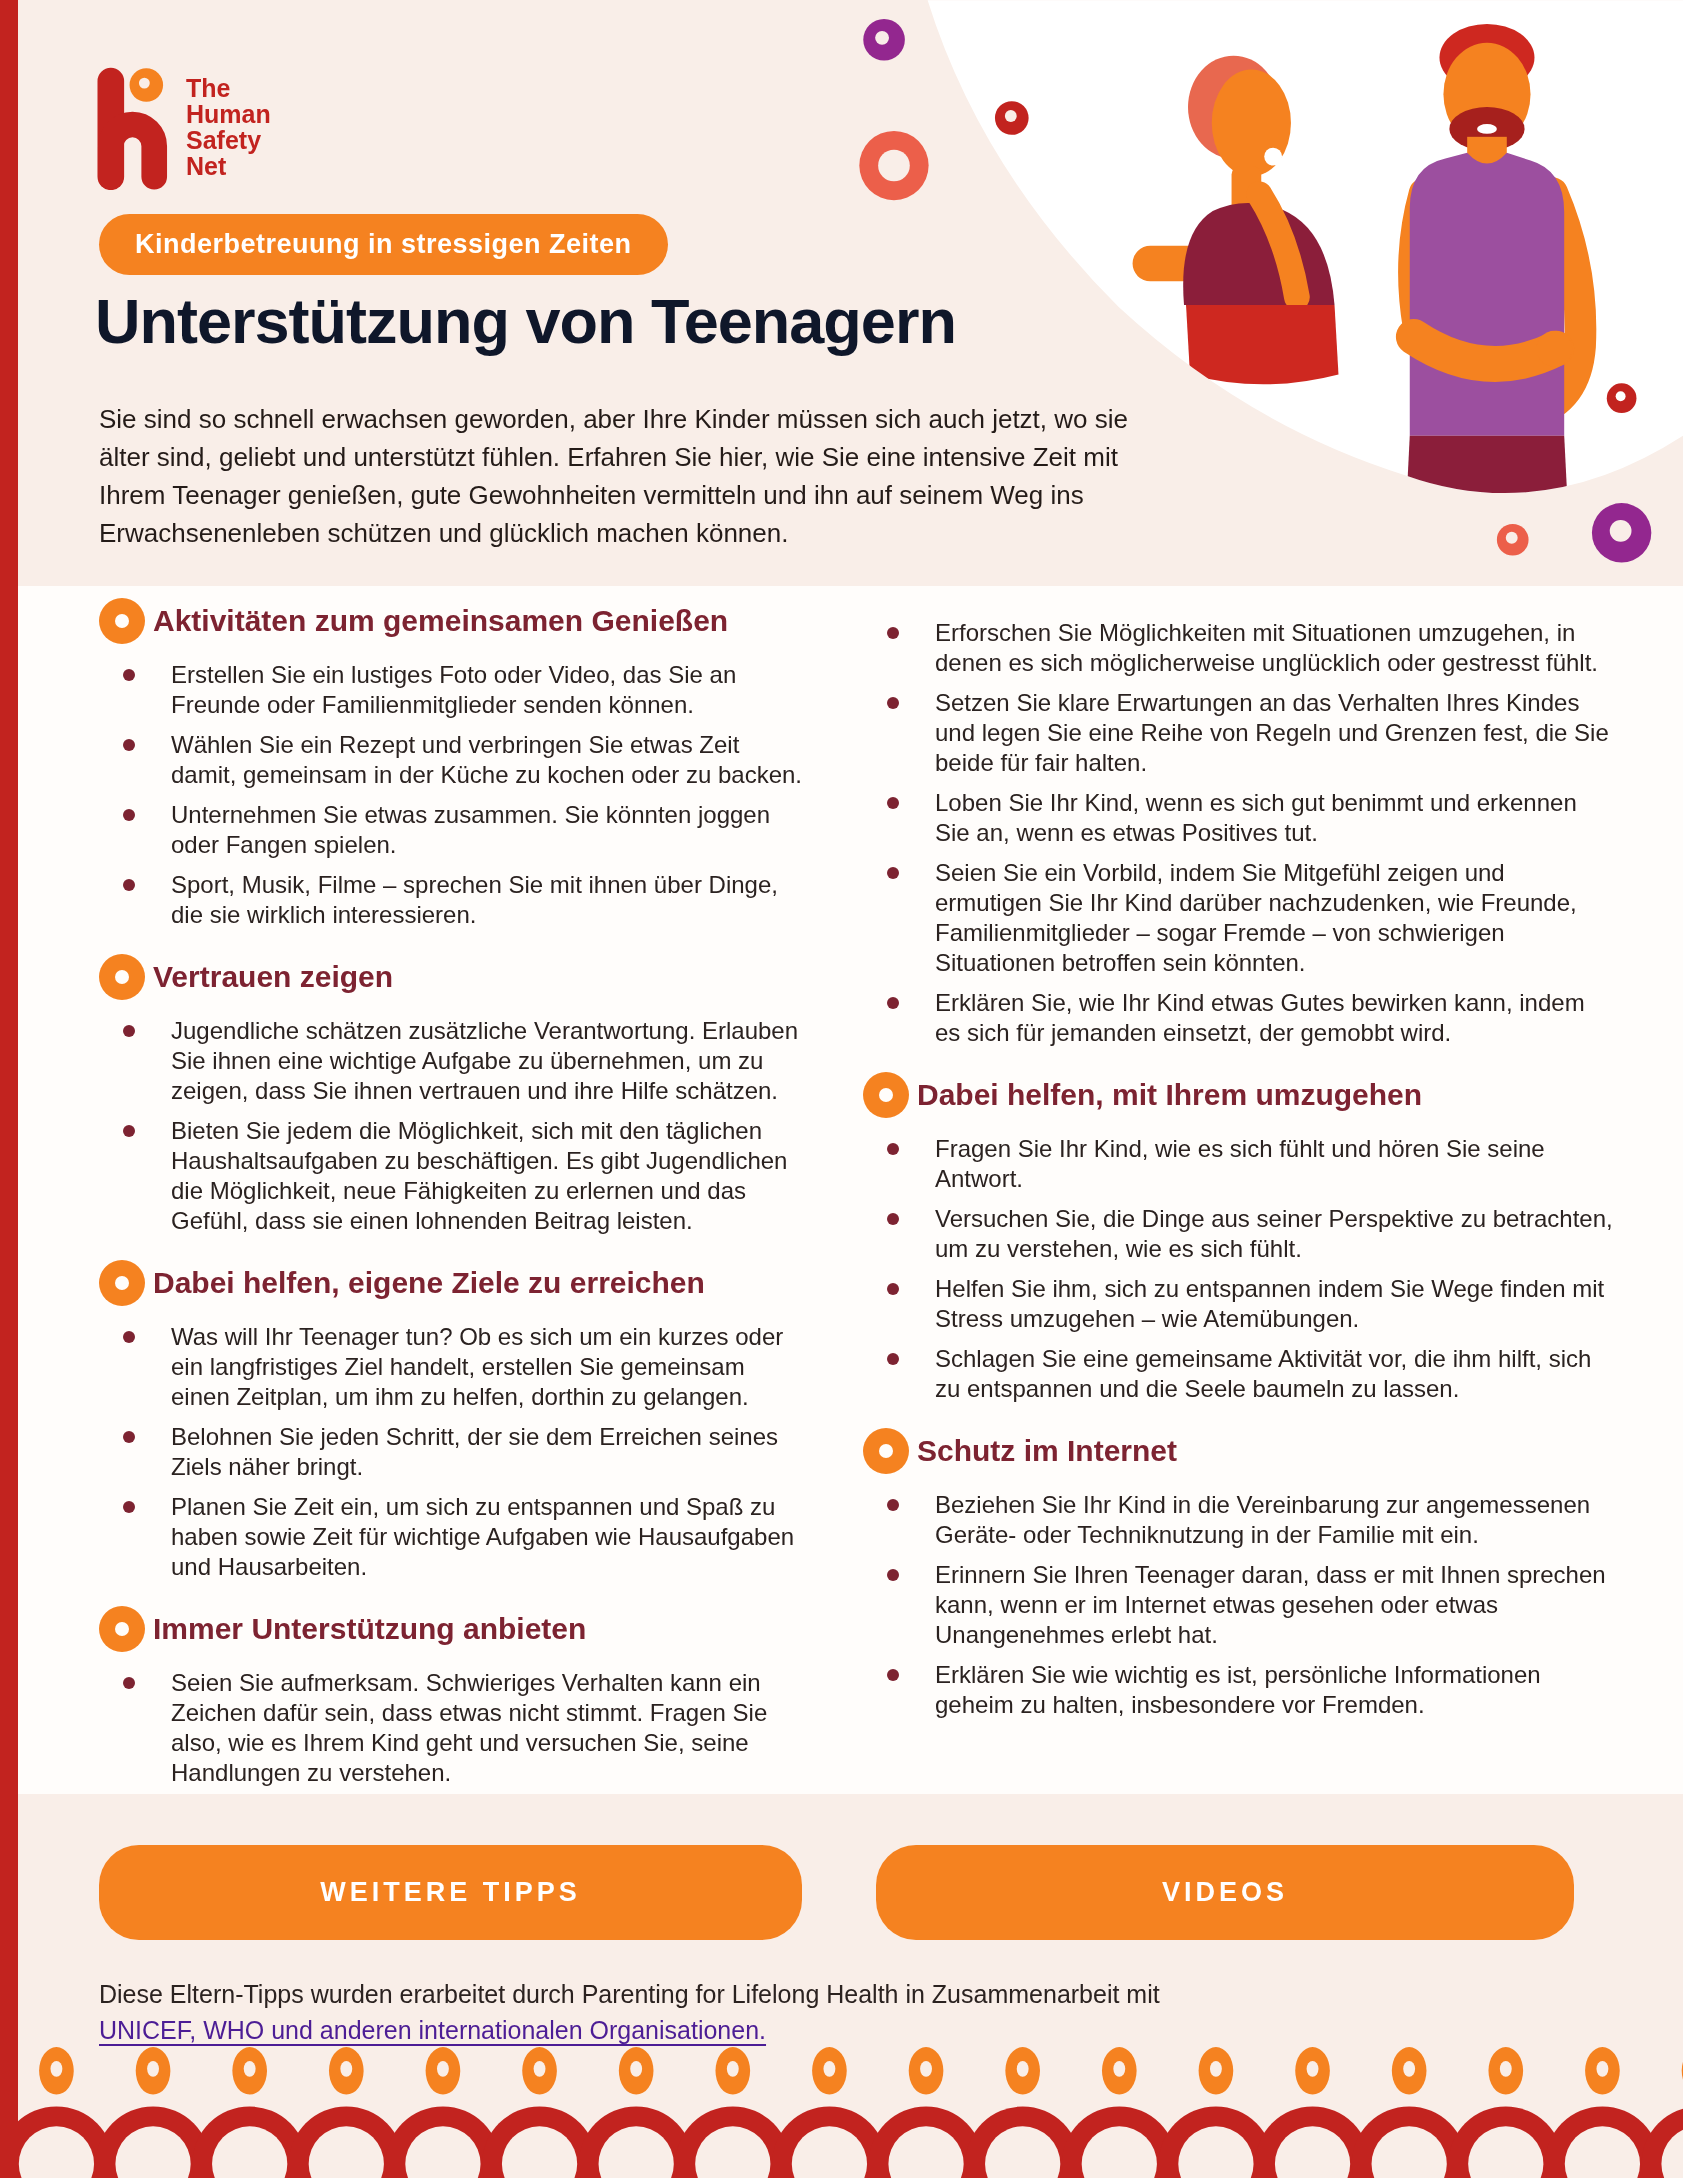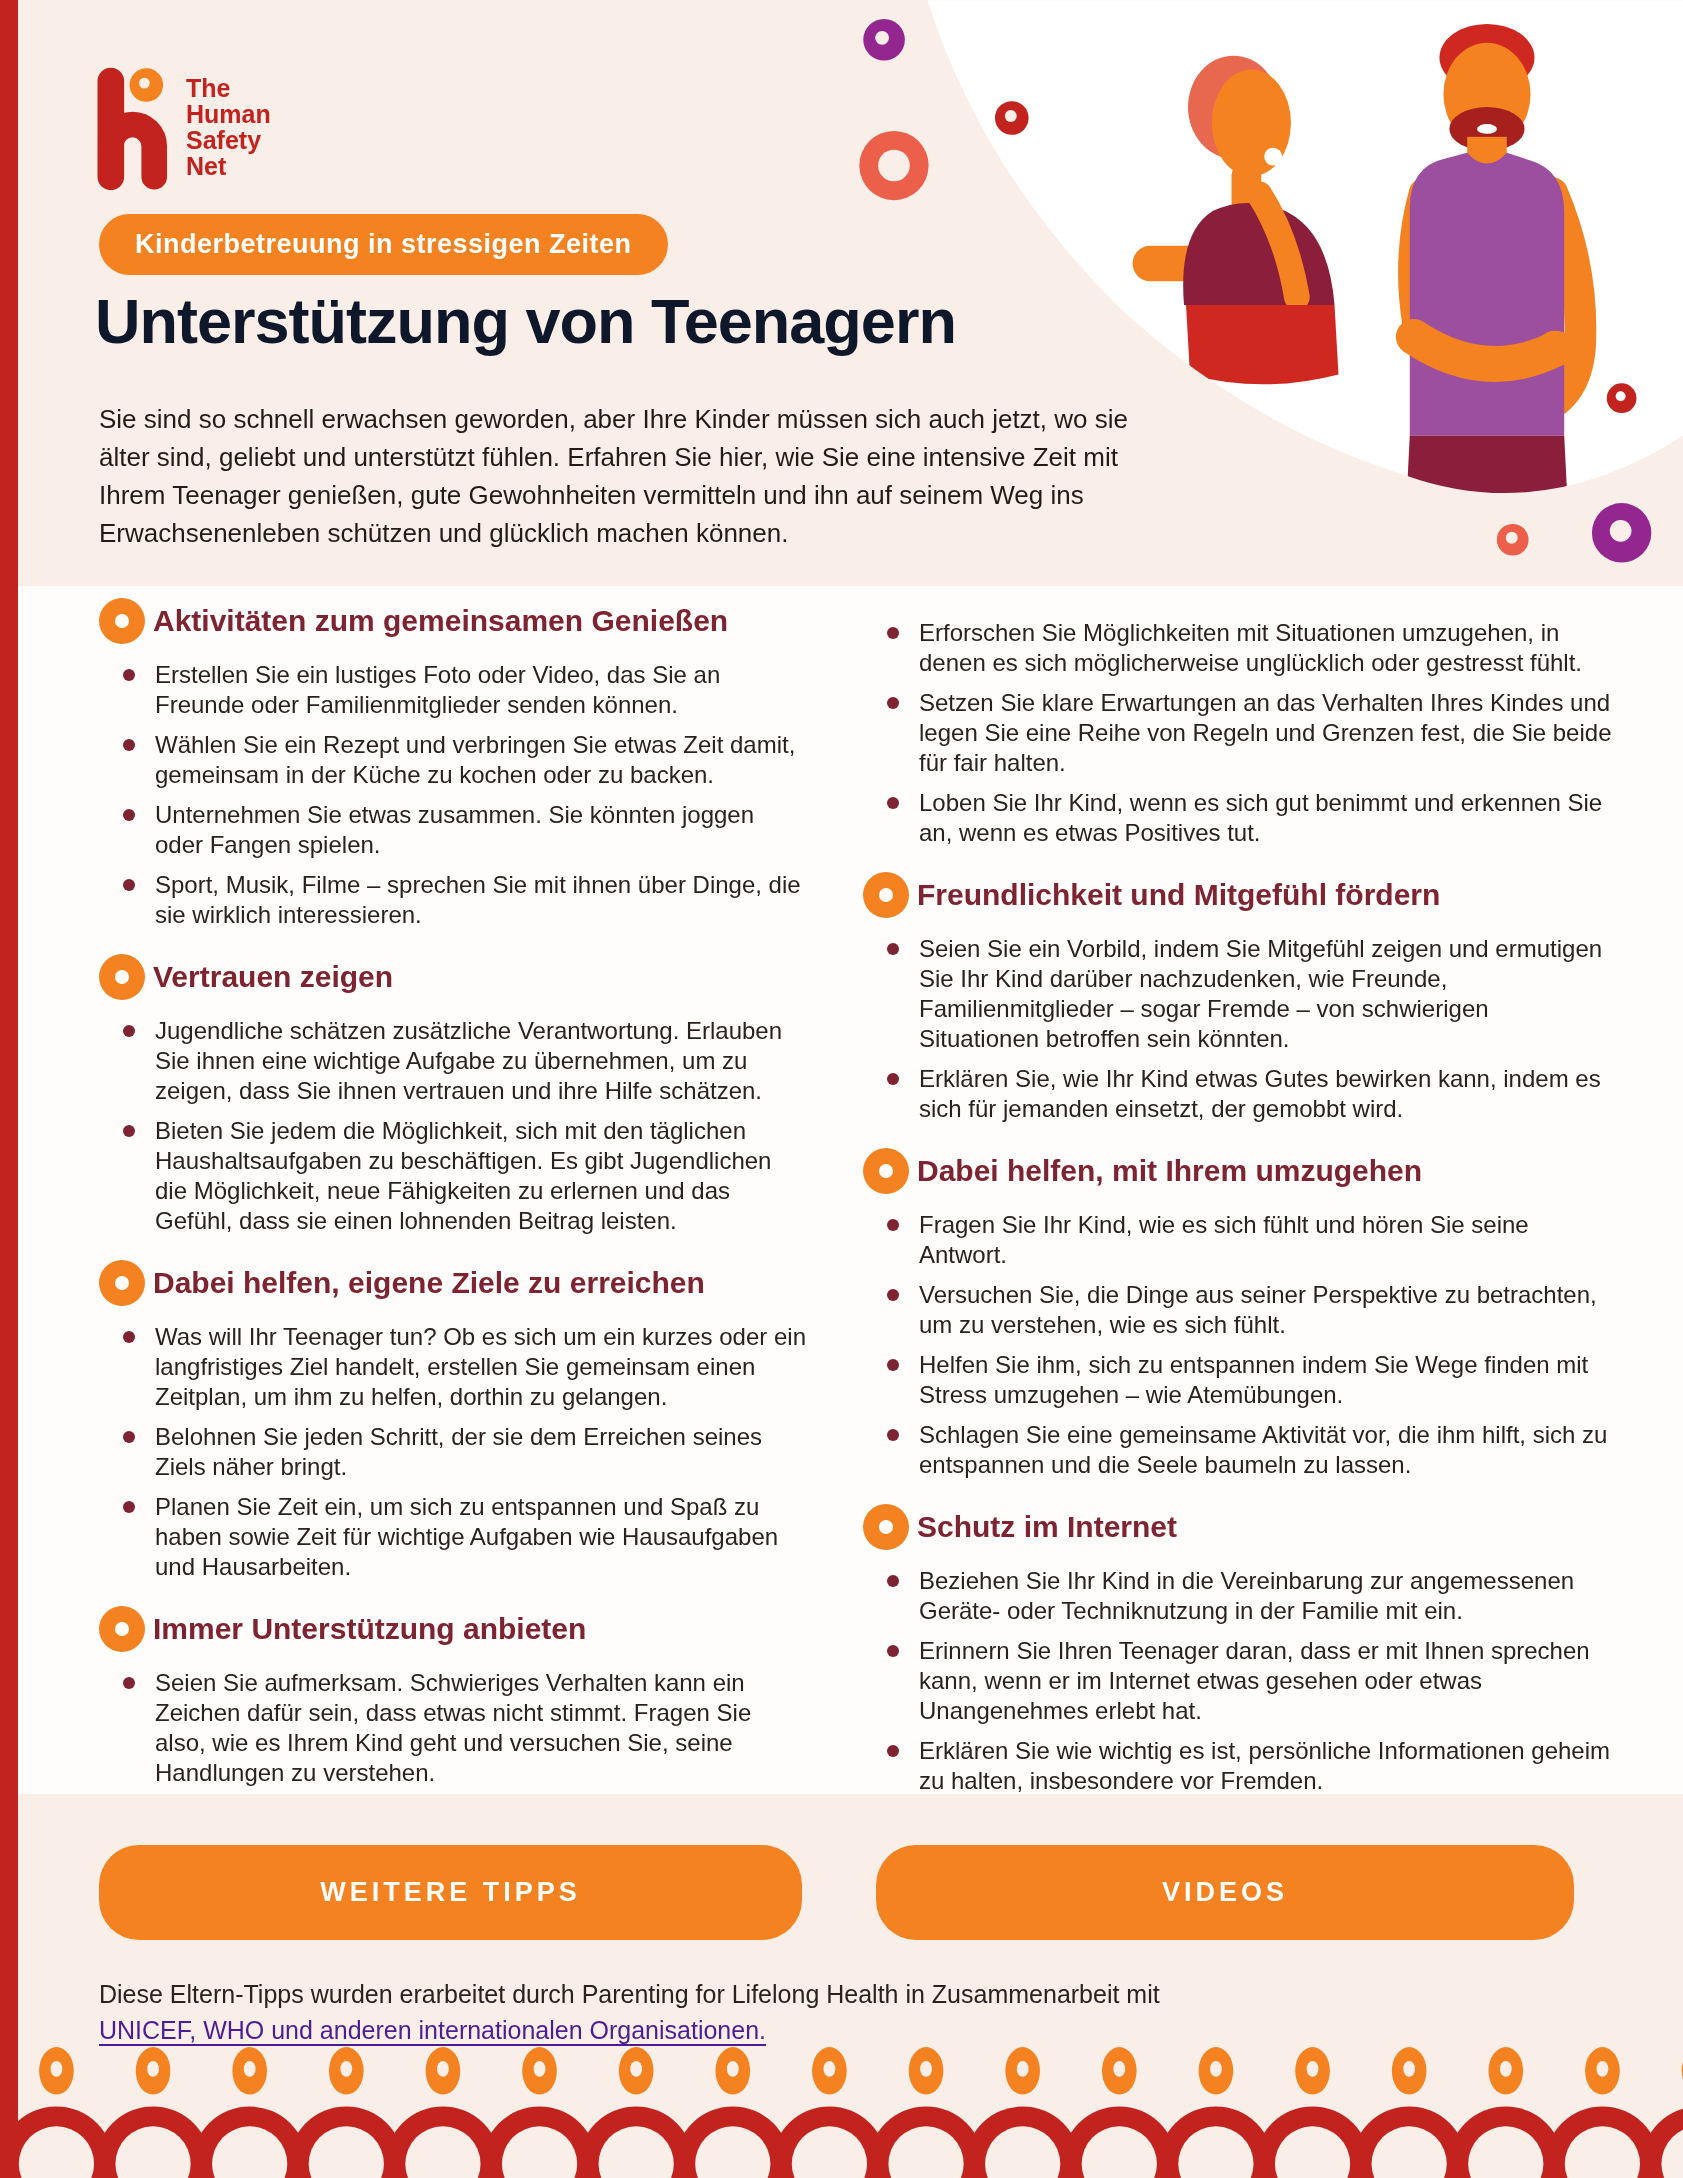--- a/index.html
+++ b/index.html
@@ -27,21 +27,21 @@
   .col-right{left:863px;width:752px;}
   section{margin:0;}
   .sec-head{display:flex;align-items:center;gap:8px;margin:24px 0 16px 0;}
   section:first-child .sec-head{margin-top:0;}
   .donut{width:46px;height:46px;border-radius:50%;background:#f58220;position:relative;flex:0 0 46px;}
   .donut::after{content:"";position:absolute;left:16px;top:16px;width:14px;height:14px;
                 border-radius:50%;background:#fffdfb;}
   .sec-head h2{margin:0;font-size:30px;font-weight:700;color:#7d2331;}
   section.cont{margin-top:20px;}
   ul.tips{list-style:none;margin:0;padding:0;}
-  ul.tips li{display:flex;gap:20px;padding-left:24px;margin:0 0 10px 0;}
+  ul.tips li{display:flex;gap:36px;padding-left:24px;margin:0 0 10px 0;}
   .dot{flex:0 0 12px;width:12px;height:12px;border-radius:50%;background:#7d2331;margin-top:9px;}
   ul.tips p{margin:0;font-size:24px;line-height:30px;color:#2b2220;}
 
   .cta{position:absolute;top:1845px;height:95px;border:none;border-radius:40px;background:#f58220;
        color:#ffffff;font-family:inherit;font-size:27px;font-weight:700;letter-spacing:4px;cursor:pointer;}
   .cta-1{left:99px;width:703px;}
   .cta-2{left:876px;width:698px;}
 
   .footer{position:absolute;left:99px;top:1976px;width:1109px;font-size:25px;line-height:36px;color:#2b2220;}
   .footer a{color:#4c1d95;text-decoration:underline;text-underline-offset:5px;cursor:pointer;}
@@ -209,24 +209,20 @@
               <span class="dot"></span>
               <p>Setzen Sie klare Erwartungen an das Verhalten Ihres Kindes und legen Sie eine Reihe von Regeln und Grenzen fest, die Sie beide für fair halten.</p>
             </li>
             <li>
               <span class="dot"></span>
               <p>Loben Sie Ihr Kind, wenn es sich gut benimmt und erkennen Sie an, wenn es etwas Positives tut.</p>
             </li>
           </ul>
         </section>
         <section>
-          <div class="sec-head">
-            <span class="donut"></span>
-            <h2>Freundlichkeit und Mitgefühl fördern</h2>
-          </div>
           <ul class="tips">
             <li>
               <span class="dot"></span>
               <p>Seien Sie ein Vorbild, indem Sie Mitgefühl zeigen und ermutigen Sie Ihr Kind darüber nachzudenken, wie Freunde, Familienmitglieder – sogar Fremde – von schwierigen Situationen betroffen sein könnten.</p>
             </li>
             <li>
               <span class="dot"></span>
               <p>Erklären Sie, wie Ihr Kind etwas Gutes bewirken kann, indem es sich für jemanden einsetzt, der gemobbt wird.</p>
             </li>
           </ul>

